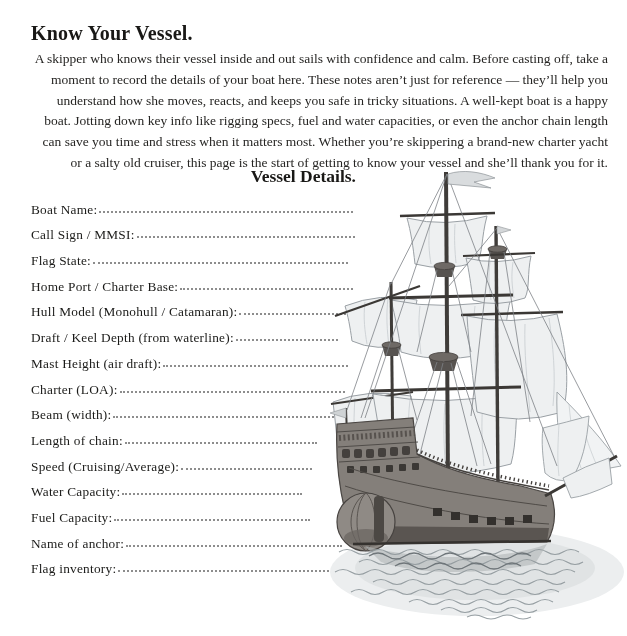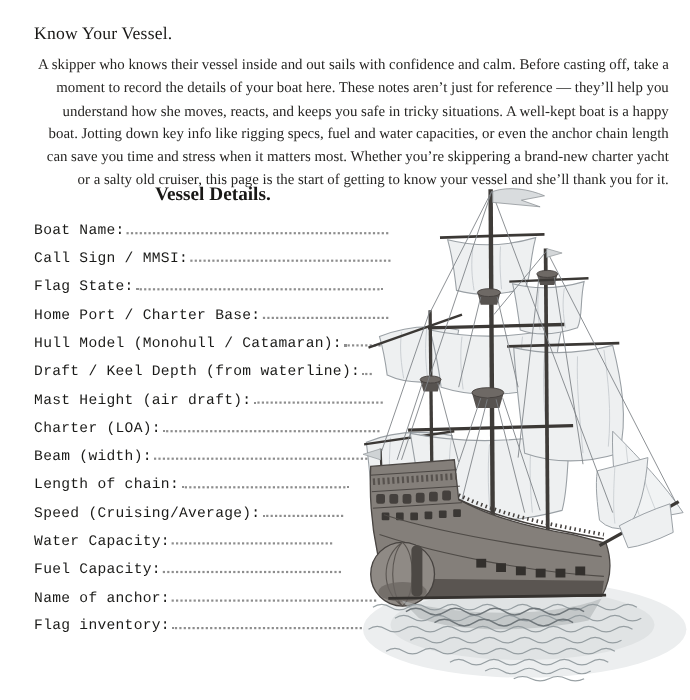--- a/index.html
+++ b/index.html
@@ -6,41 +6,41 @@
   .page{
     position:relative;
     width:627px;height:636px;
     background:#ffffff;
     overflow:hidden;
     font-family:"Liberation Serif","DejaVu Serif",serif;
     color:#1d1c1a;
   }
   .title{
     position:absolute;left:31px;top:22px;
-    font-size:16px;font-weight:400;letter-spacing:.2px;
+    font-size:20px;font-weight:700;letter-spacing:.2px;
     color:#191816;
   }
   .intro{
     position:absolute;left:31px;top:49px;width:577px;
     font-size:13.5px;line-height:20.8px;color:#262523;
     text-align:right;
   }
   .section-heading{
     position:absolute;left:31px;top:166px;width:325px;
-    text-align:center;
+    text-align:right;
     font-size:17.5px;font-weight:700;color:#191816;
   }
   .form{
     position:absolute;left:31px;top:192px;
   }
   .row{
     display:flex;align-items:flex-end;height:25.7px;
   }
   .row .label{
-    font-family:Liberation Mono, monospace;
+    font-family:Liberation Serif, serif;
     font-size:13.3px;letter-spacing:.25px;color:#1a1a18;
     white-space:nowrap;padding-right:2px;line-height:17px;
   }
   .row .dots{
     flex:1;border-bottom:2px dotted #8d8d8d;margin-bottom:5px;
     min-width:8px;
   }
   .ship{
     position:absolute;left:325px;top:166px;width:302px;height:470px;
   }

